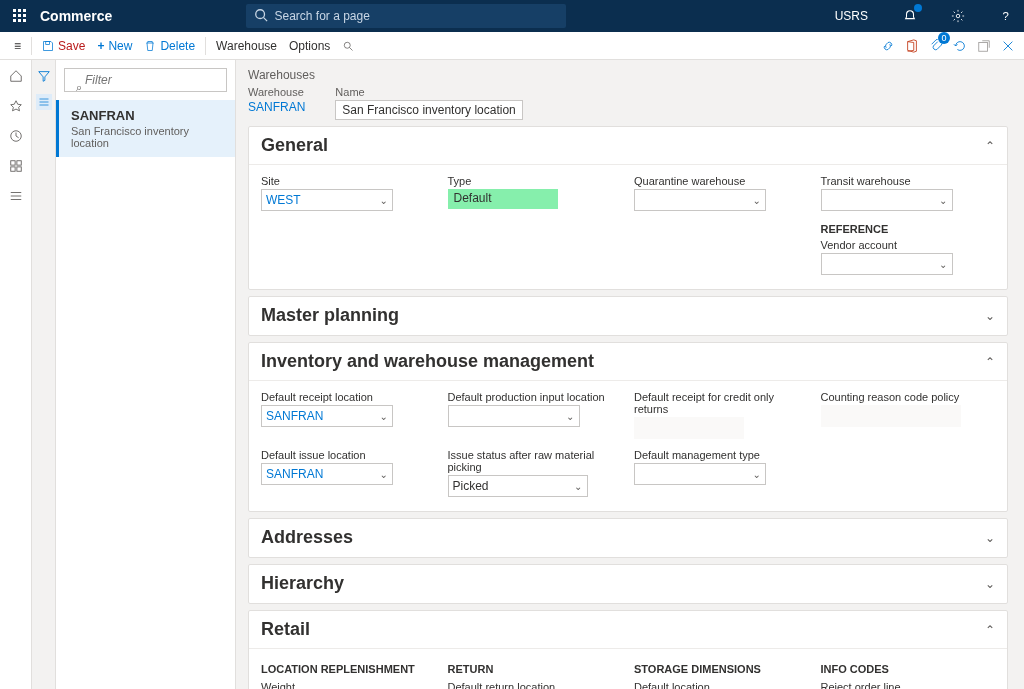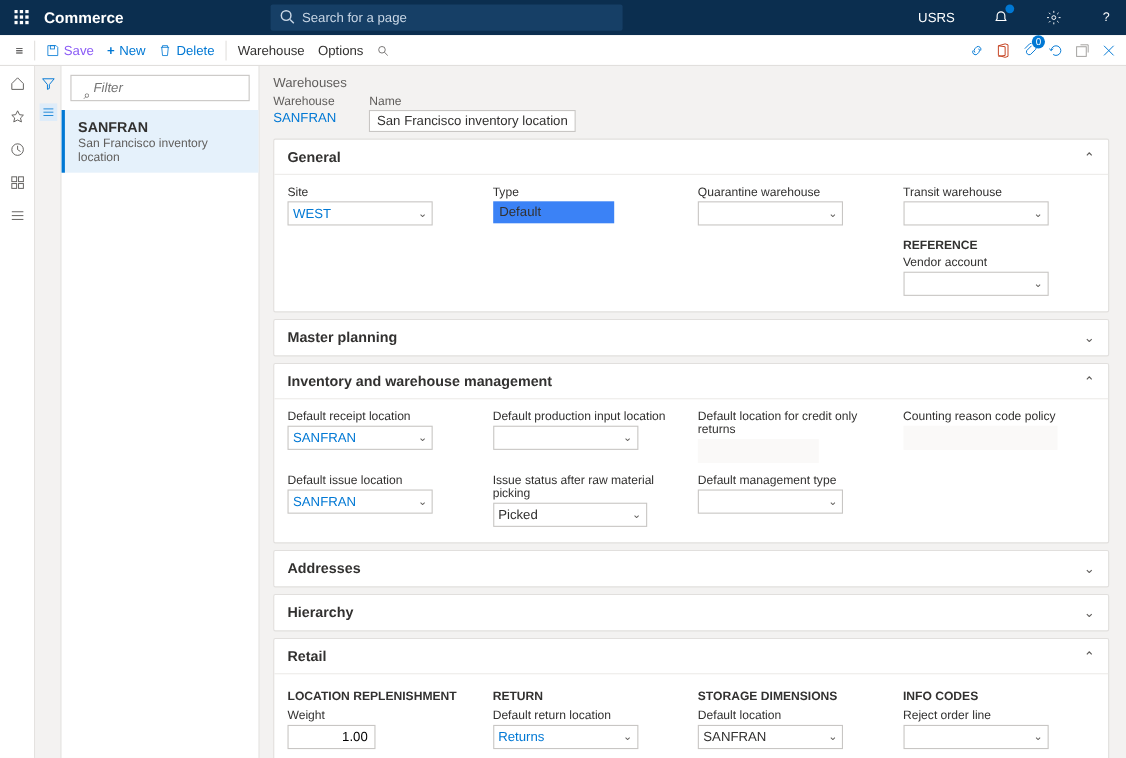--- a/index.html
+++ b/index.html
@@ -53,21 +53,21 @@
 h2.page-title { font-size: 12px; font-weight: 400; color: #605e5c; margin-bottom: 4px; }
 .header-fields { display: flex; gap: 30px; margin-bottom: 6px; }
 .header-fields .hf { display: flex; flex-direction: column; }
 .header-fields .hf label { font-size: 11px; color: #605e5c; }
 .header-fields .hf .val-link { color: #0078d4; font-size: 12px; margin-top: 2px; cursor: pointer; }
 .header-fields .hf .val-text { font-size: 12px; margin-top: 2px; border: 1px solid #c8c6c4; padding: 2px 6px; background: #fff; min-width: 140px; }
 
 .card { background: #fff; border: 1px solid #e1dfdd; border-radius: 2px; margin-bottom: 6px; }
 .card-header { display: flex; align-items: center; justify-content: space-between; padding: 8px 12px; cursor: pointer; border-bottom: 1px solid transparent; }
 .card-header.expanded { border-bottom: 1px solid #edebe9; }
-.card-header .title { font-size: 13px; font-weight: 600; }
+.card-header .title { font-size: 18px; font-weight: 600; }
 .card-header .chev { color: #605e5c; }
 .card-body { padding: 10px 12px 14px; }
 
 .row4 { display: grid; grid-template-columns: repeat(4, 1fr); gap: 12px; }
 .field { display: flex; flex-direction: column; }
 .field label { font-size: 11px; color: #323130; margin-bottom: 2px; }
 .field .control { height: 22px; border: 1px solid #c8c6c4; background: #fff; display: flex; align-items: center; padding: 0 4px; font-size: 12px; width: 132px; position:relative;}
 .field .control.wide { width: 140px; }
 .field .control .caret { margin-left: auto; color: #605e5c; font-size: 10px; }
 .field .plain { font-size: 12px; padding: 2px 0; }
@@ -132,21 +132,21 @@
         </svg>
     </div>
   </div>
 </div>
 
 <div class="actionbar">
   <div class="abtn">
       <span>≡</span>
     </div>
   <div class="sep"></div>
-  <div class="abtn" style="color:#8b5cf6;text-align:center;">
+  <div class="abtn" style="color:#b91c1c;text-align:center;">
     <svg width="12" height="12" viewBox="0 0 16 16">
         <path d="M2 2h10l2 2v10H2z" fill="none" stroke="#0078d4"></path>
         <rect x="5" y="2" width="5" height="4" fill="none" stroke="#0078d4"></rect>
       </svg>
     <span>Save</span>
   </div>
   <div class="abtn" style="color:#0078d4;">
     <span style="color:#0078d4;font-weight:bold;">+</span>
     <span>New</span>
   </div>
@@ -284,21 +284,21 @@
         <div class="row4">
           <div class="field">
             <label>Site</label>
             <div class="control">
                 <span class="link-val">WEST</span>
                 <span class="caret">⌄</span>
               </div>
           </div>
           <div class="field">
             <label>Type</label>
-            <div class="plain" style="background:#3b82f6;width:110px;height:20px;padding:2px 6px;">Default</div>
+            <div class="plain" style="background:#86efac;width:110px;height:20px;padding:2px 6px;">Default</div>
           </div>
           <div class="field">
             <label>Quarantine warehouse</label>
             <div class="control">
                 <span class="caret">⌄</span>
               </div>
           </div>
           <div class="field">
             <label>Transit warehouse</label>
             <div class="control">
@@ -335,21 +335,21 @@
                 <span class="caret">⌄</span>
               </div>
           </div>
           <div class="field">
             <label>Default production input location</label>
             <div class="control">
                 <span class="caret">⌄</span>
               </div>
           </div>
           <div class="field">
-            <label>Default location for credit only returns</label>
+            <label>Default receipt for credit only returns</label>
             <div class="readonly"></div>
           </div>
           <div class="field">
             <label>Counting reason code policy</label>
             <div class="readonly wide" style="width:140px;"></div>
           </div>
         </div>
         <div class="row4">
           <div class="field">
             <label>Default issue location</label>

